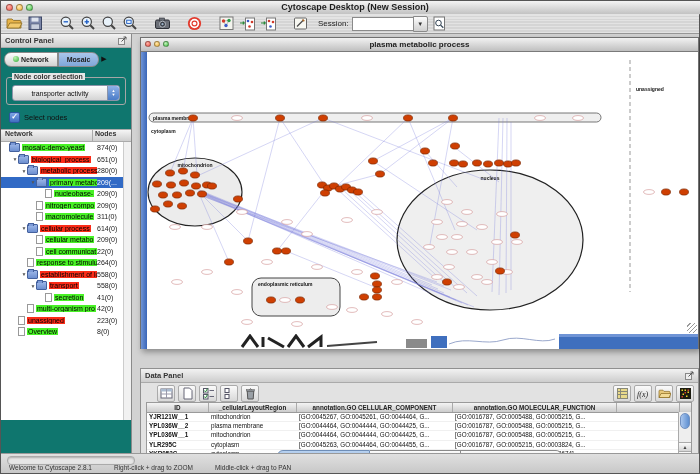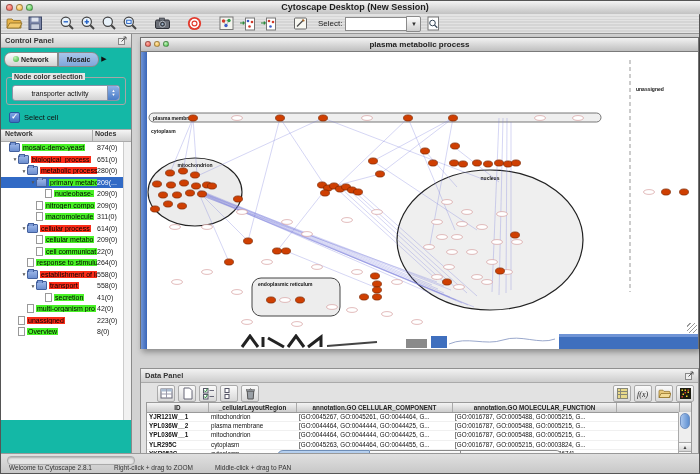--- a/index.html
+++ b/index.html
@@ -26,21 +26,21 @@
   .tbtn{width:18px;height:17px;display:flex;align-items:center;justify-content:center;flex:0 0 auto;}
   .tsep{width:8px;flex:0 0 auto;}
   #search-label{font-size:8px;color:#222;margin-left:6px;}
   #search-wrap{display:flex;align-items:center;}
   #search-input{width:56px;height:12px;border:1px solid #8a8a8a;border-right:none;background:#fff;
     font-size:8px;padding:0 2px;outline:none;font-family:"Liberation Sans",sans-serif;}
   #search-drop{width:13px;height:14px;background:linear-gradient(#fdfdfd,#cfcfcf);border:1px solid #8a8a8a;
     font-size:6px;display:flex;align-items:center;justify-content:center;color:#333;border-radius:0 2px 2px 0;}
 
   
-  #control-panel{position:absolute;left:0;top:33px;width:131px;height:422px;background:#14b8a6;
+  #control-panel{position:absolute;left:0;top:33px;width:131px;height:422px;background:#0f766e;
     border-right:1px solid #8a8a8a;box-sizing:border-box;}
   .panel-head{height:13px;background:linear-gradient(#f2f2f2,#cdcdcd);border-bottom:1px solid #aaa;
     display:flex;align-items:center;justify-content:space-between;padding:0 4px;}
   .panel-head .pt{font-size:7.5px;font-weight:bold;color:#333;}
   #cp-tabs{height:18px;display:flex;align-items:center;padding:2px 2px 1px 3px;gap:0;}
   .cp-tab{height:13px;line-height:13px;font-size:7px;font-weight:bold;color:#222;padding:0 8px;
     border:1px solid #8a8a8a;background:linear-gradient(#fdfdfd,#d2d2d2);display:flex;align-items:center;gap:2px;}
   .cp-tab.first{border-radius:7px 0 0 7px;}
   .cp-tab.sel{background:linear-gradient(#aac6ea,#7fa6da);border-radius:0 7px 7px 0;}
   .net-ball{width:6px;height:6px;border-radius:50%;background:radial-gradient(circle at 35% 30%,#bff4b0,#2fab3a);}
@@ -232,21 +232,21 @@
         </svg>
     </span>
     <span class="tsep"></span>
     <span class="tbtn">
       <svg width="17" height="17">
           <rect x="2.5" y="3" width="12" height="11" rx="1" fill="#f8f8f2" stroke="#666"></rect>
           <path d="M5,11.5 L11.5,5" stroke="#4a4a4a" stroke-width="1.3"></path>
           <path d="M10.5,4.5 L12.3,6.3" stroke="#b06a2a" stroke-width="1.6"></path>
         </svg>
     </span>
-    <span id="search-label">Select:</span>
+    <span id="search-label">Session:</span>
     <span id="search-wrap">
       <input id="search-input" value="" style="">
       <span id="search-drop">▼</span>
     </span>
     <span class="tbtn">
       <svg width="17" height="17">
           <rect x="3" y="2" width="10.5" height="13" fill="#fff" stroke="#777"></rect>
           <circle cx="7.5" cy="8" r="2.8" fill="none" stroke="#345" stroke-width="1"></circle>
           <line x1="9.6" y1="10.1" x2="12.3" y2="12.8" stroke="#345" stroke-width="1.3"></line>
         </svg>
@@ -276,21 +276,21 @@
       <div id="combo">
         <span class="cval">transporter activity</span>
         <span class="stepper">
             <span>▲</span>
             <span>▼</span>
           </span>
       </div>
     </div>
     <div id="select-nodes-row">
       <span id="select-nodes-box">✓</span>
-      <span id="select-nodes-label">Select cell</span>
+      <span id="select-nodes-label">Select nodes</span>
     </div>
     <div id="tree-header">
       <span class="h1">Network</span>
       <span class="h2">Nodes</span>
     </div>
     <div id="tree">
       <div id="tree-rows">
           <div class="tree-row">
             <span style="width: 2px; flex: 0 0 auto;"></span>
             <span class="tri"></span>

